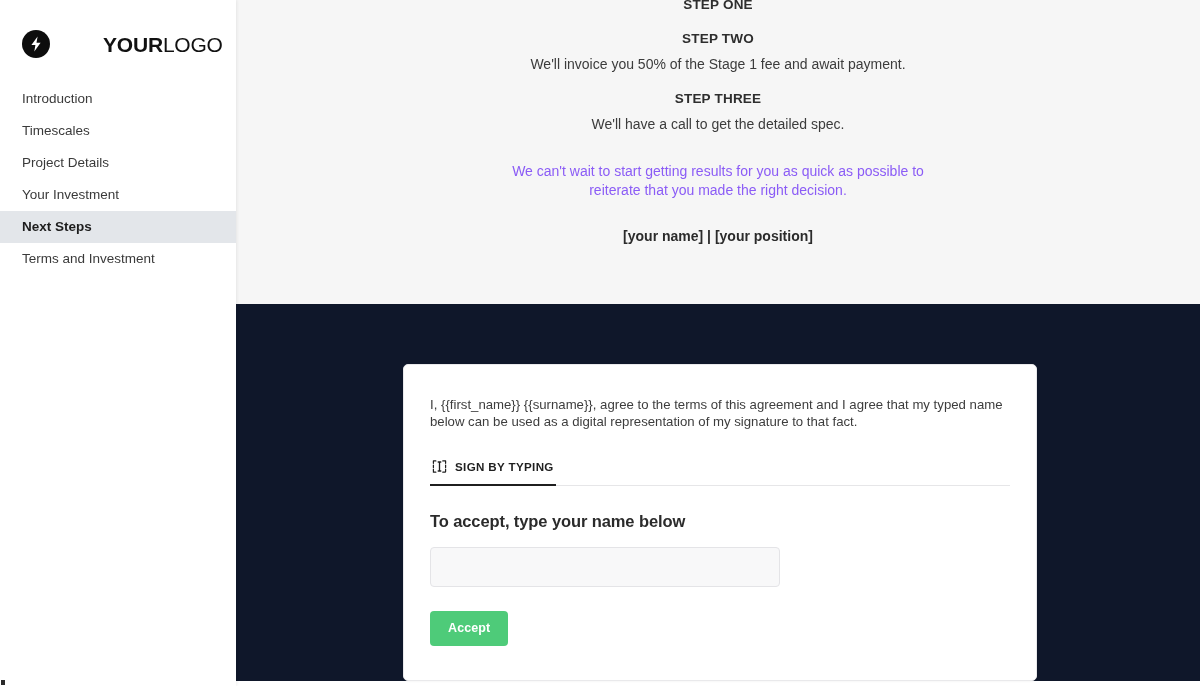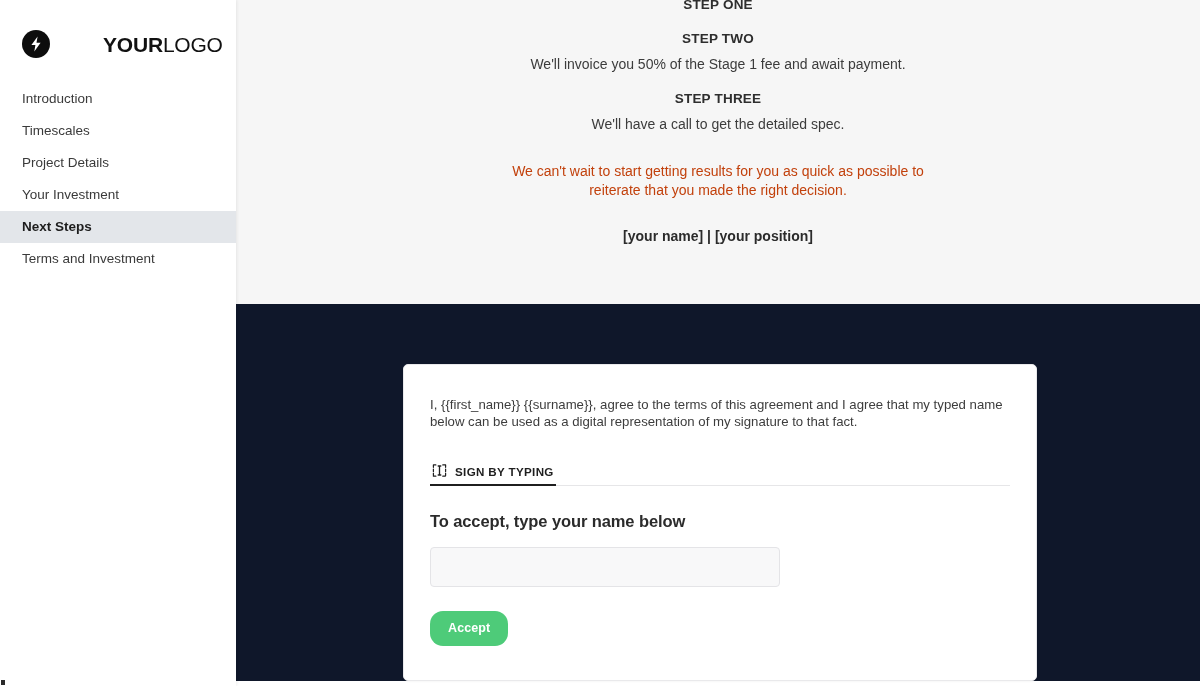--- a/index.html
+++ b/index.html
@@ -126,21 +126,21 @@
     font-weight: 400;
     color: #3c3c3c;
     line-height: 20px;
     margin-top: 6px;
   }
 
   .step-gap { height: 16px; }
 
   .closing-para {
     font-size: 14px;
-    color: #c2410c;
+    color: #8b5cf6;
     line-height: 19px;
     margin: 0 auto;
     max-width: 420px;
     margin-top: 28px;
   }
 
   .signoff {
     font-size: 14px;
     font-weight: 700;
     color: #2b2b2b;
@@ -174,21 +174,21 @@
   .tabs {
     display: flex;
     align-items: flex-end;
     border-bottom: 1px solid #e6e6e8;
     height: 30px;
     margin-bottom: 26px;
   }
 
   .tab {
     display: flex;
-    align-items: flex-end;
+    align-items: center;
     gap: 8px;
     height: 30px;
     padding: 0 2px 7px 2px;
     font-size: 11.6px;
     letter-spacing: 0.35px;
     cursor: pointer;
     user-select: none;
     position: relative;
   }
 
@@ -232,21 +232,21 @@
     font-family: "Liberation Sans", sans-serif;
     font-size: 13.5px;
     color: #333;
     outline: none;
   }
 
   .accept-btn {
     margin-top: 24px;
     background: #4ecb79;
     border: none;
-    border-radius: 13px;
+    border-radius: 4px;
     color: #ffffff;
     font-family: "Liberation Sans", sans-serif;
     font-size: 12.5px;
     font-weight: 700;
     letter-spacing: 0.1px;
     padding: 0 18px;
     height: 35px;
     line-height: 35px;
     cursor: pointer;
   }

